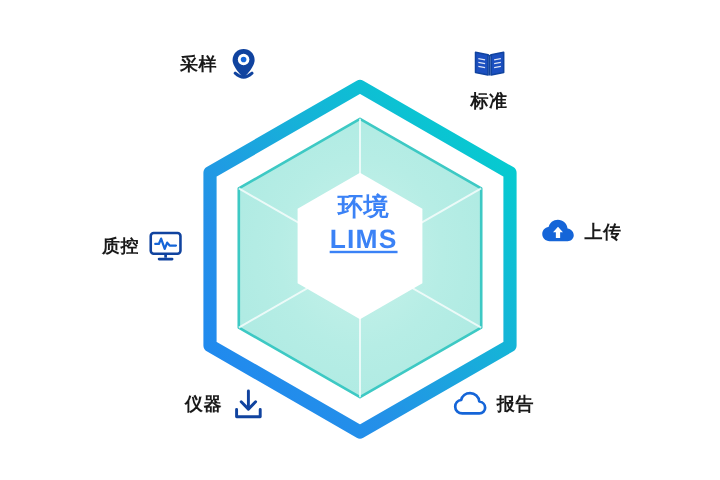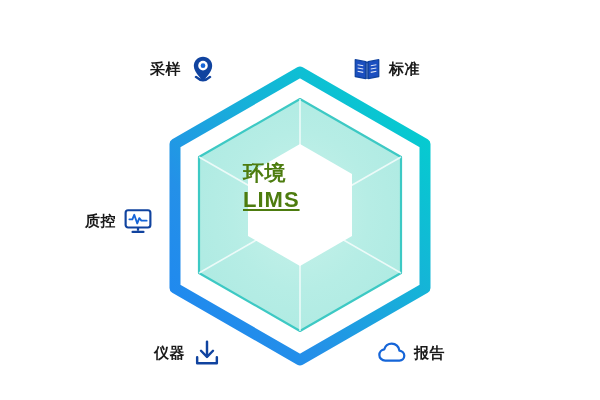--- a/index.html
+++ b/index.html
@@ -31,21 +31,22 @@
     height: 400px;
     display: block;
   }
 
   
   .center-text {
     position: absolute;
     left: 243px;
     top: 160px;
     width: 120px;
-    color: #4d7c0f;
+    text-align: center;
+    color: #3b82f6;
     font-weight: bold;
     line-height: 1.26;
     letter-spacing: 0.5px;
     pointer-events: none;
   }
   .center-text .line1 {
     display: block;
     font-size: 21px;
   }
   .center-text .line2 {
@@ -55,42 +56,41 @@
     text-decoration: underline;
   }
 
   
   .node {
     position: absolute;
     display: flex;
     align-items: center;
     gap: 7px;
     white-space: nowrap;
-    margin-top: 16px;
   }
   .node .node-label {
     font-size: 15px;
     font-weight: bold;
     color: #191919;
     letter-spacing: 0.5px;
   }
   .node .node-icon {
     width: 30px;
     height: 30px;
     display: block;
     flex: 0 0 auto;
   }
   .node.label-first .node-icon { order: 2; }
   .node.label-first .node-label { order: 1; }
   .node.icon-first .node-icon { order: 1; }
   .node.icon-first .node-label { order: 2; }
 
   
   #node-sampling   { left: 150px; top: 38px;  }
-  #node-standard   { left: 352px; top: 38px;  }
+  #node-standard   { left: 392px; top: 38px; flex-direction: column;  }
   #node-upload     { left: 450px; top: 178px; }
   #node-report     { left: 377px; top: 322px; }
   #node-instrument { left: 154px; top: 322px; }
   #node-qc         { left: 85px;  top: 190px; }
 </style>
 </head>
 <body>
 
 <div id="infographic">
 
@@ -166,20 +166,27 @@
         <line x1="6" y1="15" x2="12" y2="16.1"></line>
         <line x1="6" y1="18.5" x2="12" y2="19.6"></line>
         <line x1="20" y1="12.6" x2="26" y2="11.5"></line>
         <line x1="20" y1="16.1" x2="26" y2="15"></line>
         <line x1="20" y1="19.6" x2="26" y2="18.5"></line>
       </g>
     </svg>
     <span class="node-label">标准</span>
   </div>
 
+  <div class="node icon-first" id="node-upload">
+    <svg class="node-icon" viewBox="0 0 32 32">
+      <path d="M8.6 24.5 C4.8 24.5 2 21.7 2 18.2 C2 15 4.4 12.4 7.6 12 C8.4 8.2 11.8 5.4 15.9 5.4 C20.4 5.4 24.1 8.8 24.5 13.2 C27.6 13.6 30 16.2 30 19.2 C30 22.1 27.6 24.5 24.6 24.5 Z" fill="#1565D8"></path>
+      <path d="M16 11.6 L20.4 16.6 L17.9 16.6 L17.9 21.6 L14.1 21.6 L14.1 16.6 L11.6 16.6 Z" fill="#FFFFFF"></path>
+    </svg>
+    <span class="node-label">上传</span>
+  </div>
 
   <div class="node icon-first" id="node-report">
     <svg class="node-icon" viewBox="0 0 32 32">
       <path d="M8.8 24 C5.2 24 2.5 21.3 2.5 18 C2.5 15 4.8 12.5 7.8 12.1 C8.6 8.6 11.8 6 15.7 6 C20 6 23.5 9.2 23.9 13.4 C26.8 13.8 29.1 16.2 29.1 19 C29.1 21.8 26.8 24 24 24 Z" fill="none" stroke="#1565D8" stroke-width="2.4" stroke-linejoin="round"></path>
     </svg>
     <span class="node-label">报告</span>
   </div>
 
   <div class="node label-first" id="node-instrument">
     <span class="node-label">仪器</span>

